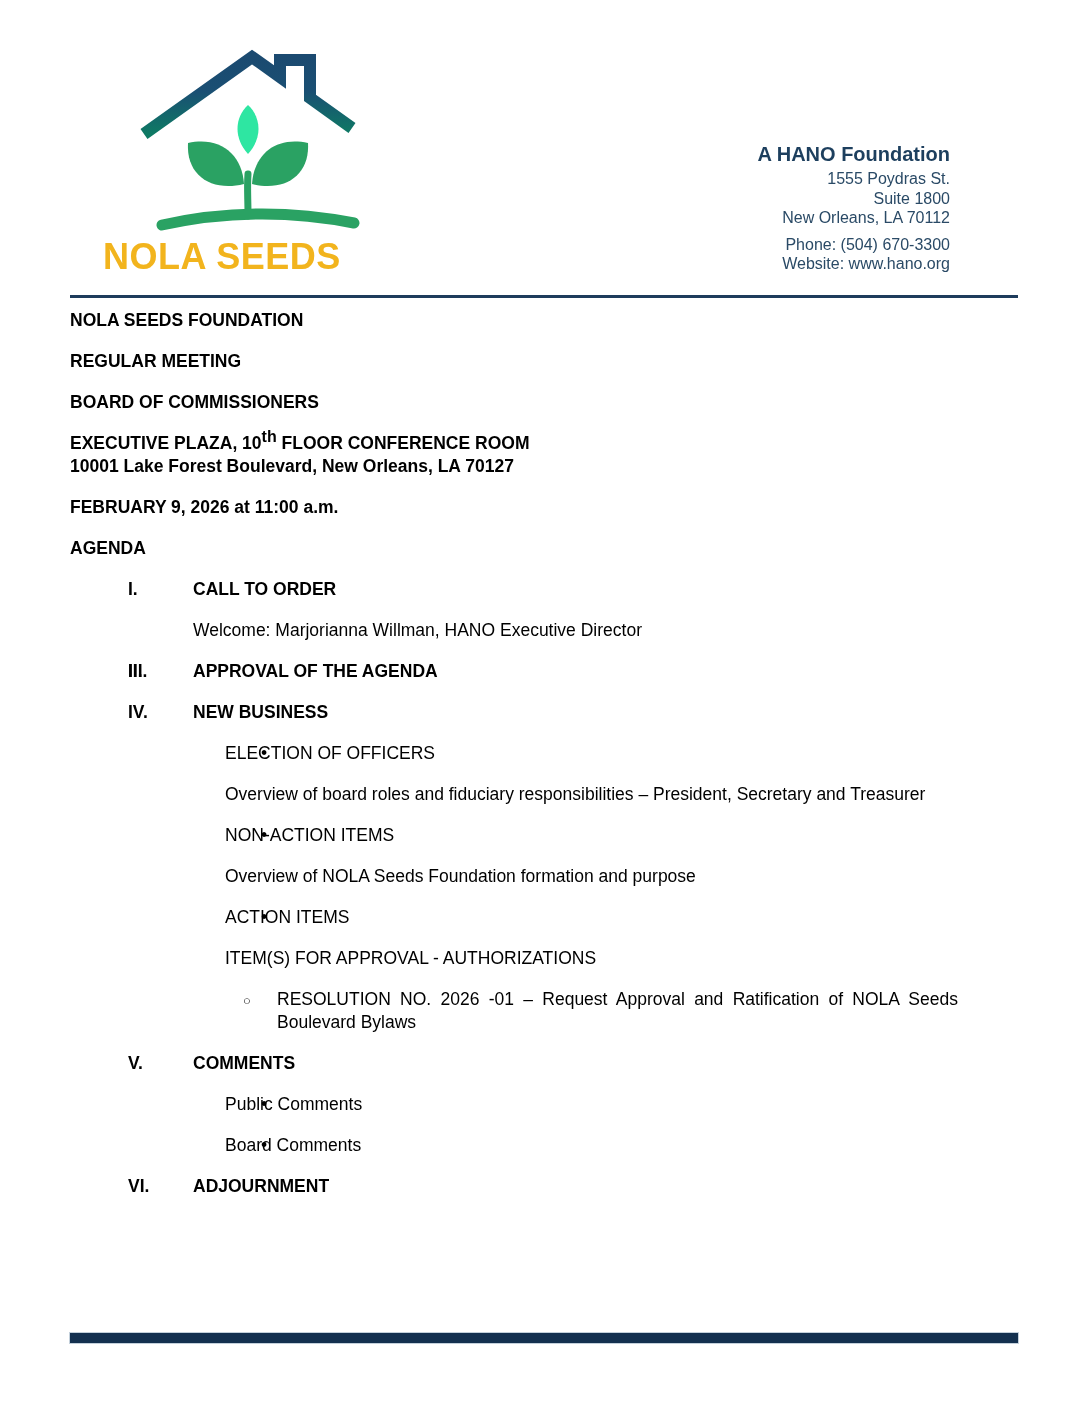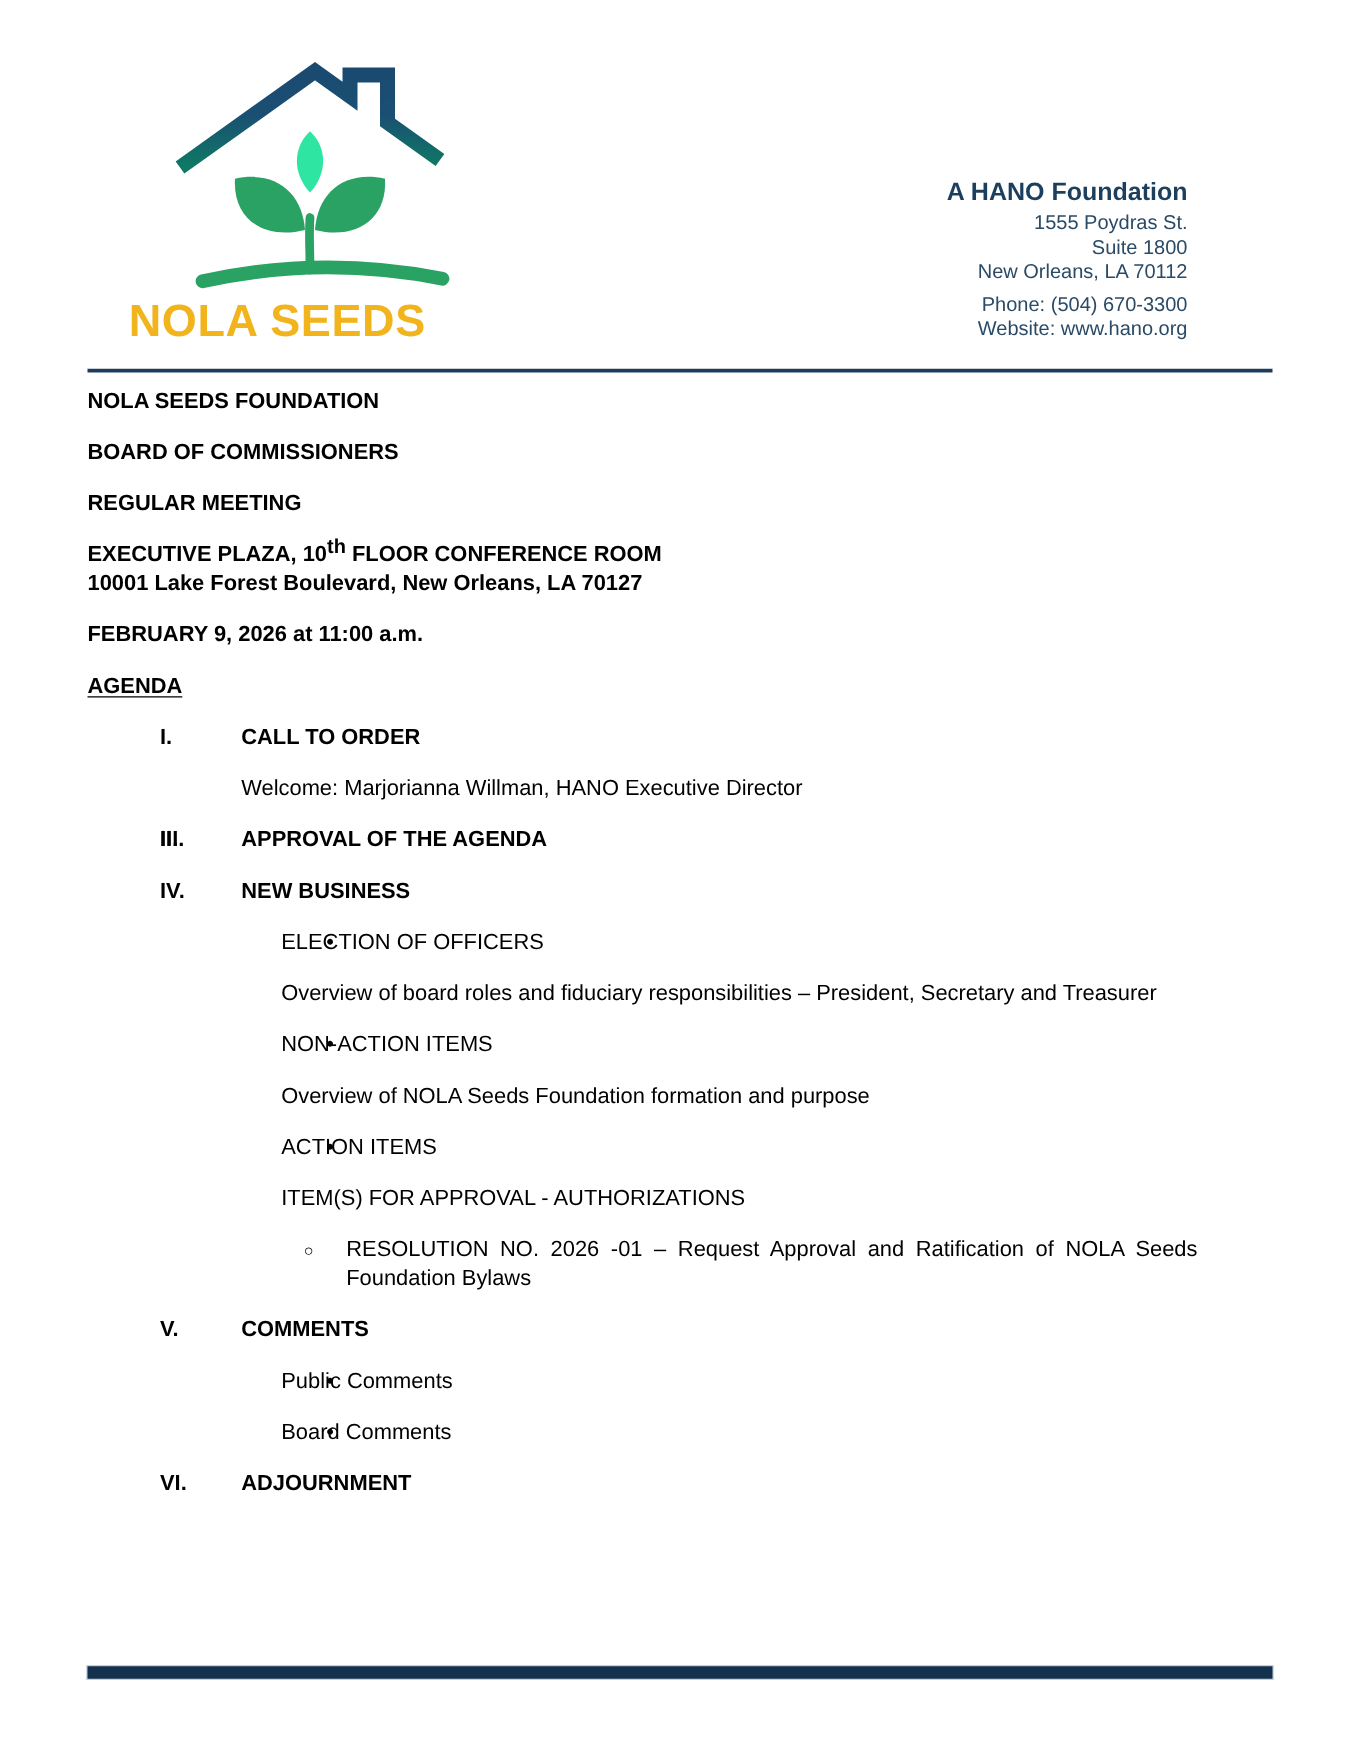--- a/index.html
+++ b/index.html
@@ -42,21 +42,21 @@
     position:absolute;top:298px;left:70px;right:70px;
     padding-top:11px;
     font-size:17.5px;line-height:23px;
   }
   .tline{
     text-align:left;font-weight:700;margin-bottom:18px;
     white-space:nowrap;
   }
   .tline.tight{margin-bottom:0;}
   .tline sup{font-size:16px;vertical-align:super;line-height:0;}
-  .agenda-heading span{text-decoration:underline;text-underline-offset:3px;}
+  .agenda-heading span{text-underline-offset:3px;}
   .row{position:relative;margin-bottom:18px;}
   .row .num{position:absolute;left:58px;top:0;font-weight:700;}
   .row .h1label{display:block;margin-left:123px;font-weight:700;white-space:nowrap;}
   .row .p1text{display:block;margin-left:123px;white-space:nowrap;}
   .row .bdot{position:absolute;left:191px;top:0;}
   .row .b1label{display:block;margin-left:155px;white-space:nowrap;}
   .row .p2text{display:block;margin-left:155px;white-space:nowrap;}
   .row .odot{position:absolute;left:173px;top:1px;font-size:13px;}
   .sub-l1{
     display:block;margin-left:207px;width:681px;
@@ -113,22 +113,22 @@
       <div class="meta-line">Phone: (504) 670-3300</div>
       <div class="meta-line">Website: www.hano.org</div>
     </div>
 
     <div class="header-rule"></div>
   </div>
 
   <div class="doc">
 
     <div class="tline">NOLA SEEDS FOUNDATION</div>
+    <div class="tline">REGULAR MEETING</div>
     <div class="tline">BOARD OF COMMISSIONERS</div>
-    <div class="tline">REGULAR MEETING</div>
 
     <div class="tline tight"><span>EXECUTIVE PLAZA, 10</span><sup>th</sup><span> FLOOR CONFERENCE ROOM</span></div>
     <div class="tline">10001 Lake Forest Boulevard, New Orleans, LA 70127</div>
 
     <div class="tline">FEBRUARY 9, 2026 at 11:00 a.m.</div>
 
     <div class="tline agenda-heading"><span>AGENDA</span></div>
 
     <div class="row">
       <span class="num">I.</span>
@@ -173,21 +173,21 @@
       <span class="bdot">•</span>
       <span class="b1label">ACTION ITEMS</span>
     </div>
     <div class="row">
       <span class="p2text">ITEM(S) FOR APPROVAL - AUTHORIZATIONS</span>
     </div>
 
     <div class="row">
       <span class="odot">○</span>
       <span class="sub-l1"><span class="res-bold">RESOLUTION NO. 2026 -01</span><span> – </span><span>Request Approval and Ratification of NOLA Seeds</span></span>
-      <span class="sub-l2">Foundation Bylaws</span>
+      <span class="sub-l2">Boulevard Bylaws</span>
     </div>
 
     <div class="row">
       <span class="num">V.</span>
       <span class="h1label">COMMENTS</span>
     </div>
 
     <div class="row">
       <span class="bdot">•</span>
       <span class="b1label">Public Comments</span>

